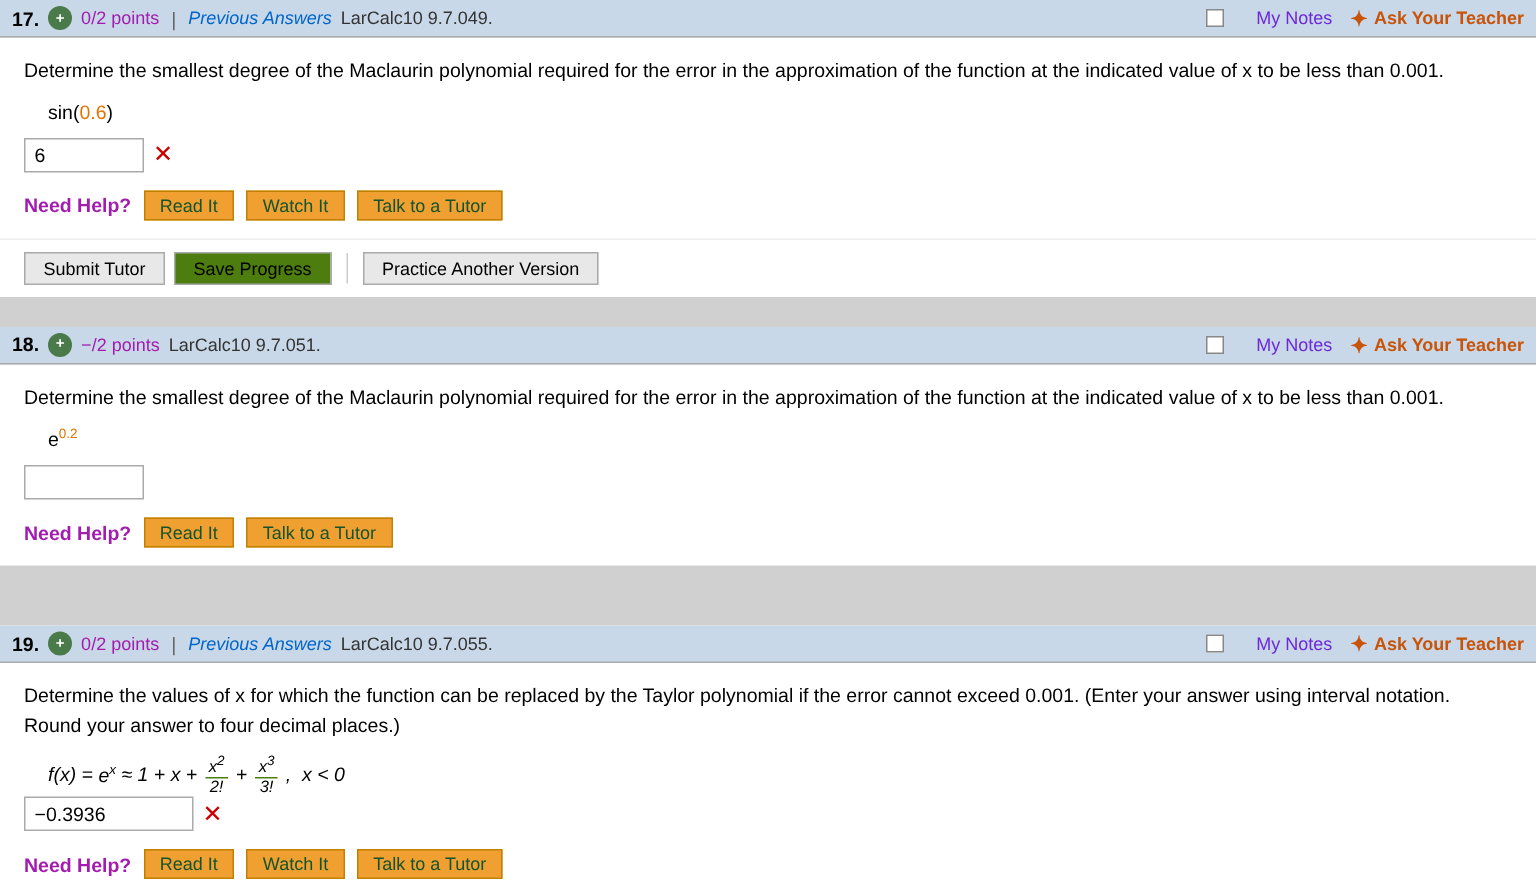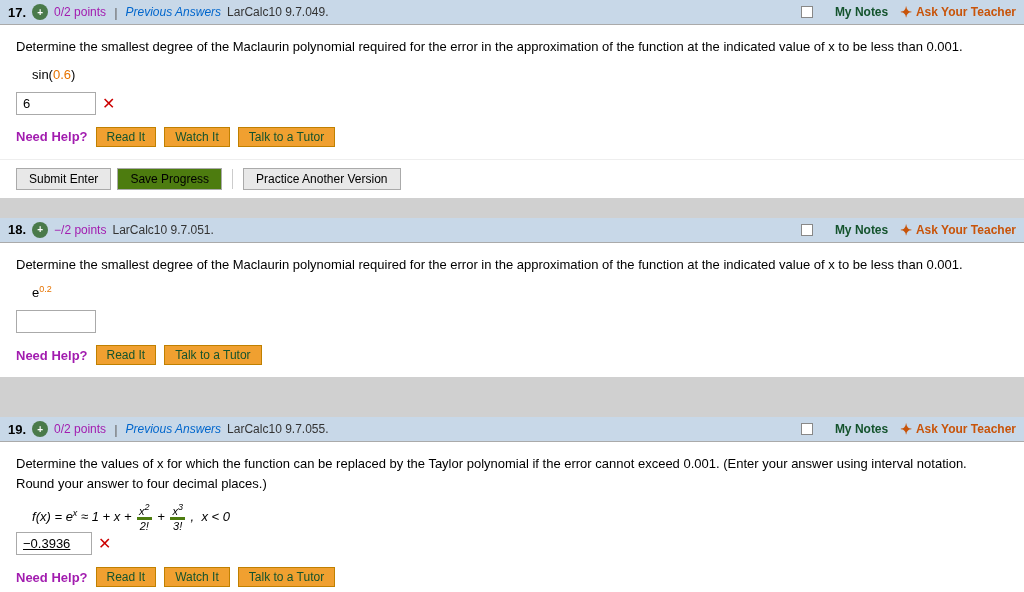--- a/index.html
+++ b/index.html
@@ -69,23 +69,22 @@
       display: flex;
       align-items: center;
       gap: 12px;
     }
 
     .my-notes-btn {
       display: flex;
       align-items: center;
       gap: 22px;
       font-size: 12px;
-      color: #14532d;
-      cursor: pointer;
-      font-weight: bold;
+      color: #6d28d9;
+      cursor: pointer;
     }
 
     .checkbox-icon {
       width: 12px;
       height: 12px;
       border: 1px solid #888;
       background: #fff;
       display: inline-block;
     }
 
@@ -205,21 +204,21 @@
       display: inline-flex;
       flex-direction: column;
       align-items: center;
       vertical-align: middle;
       font-size: 11px;
       line-height: 1.1;
       margin: 0 2px;
     }
 
     .fraction-num {
-      border-bottom: 3px solid #4d7c0f;
+      border-bottom: 1px solid #4d7c0f;
       padding: 0 2px;
     }
 
     .fraction-den {
       padding: 0 2px;
     }
 
     sup {
       font-size: 9px;
       vertical-align: super;
@@ -271,21 +270,21 @@
       <span class="wrong-icon">✕</span>
     </div>
     <div class="need-help">
       <span class="need-help-label">Need Help?</span>
       <button class="help-btn">Read It</button>
       <button class="help-btn">Watch It</button>
       <button class="help-btn">Talk to a Tutor</button>
     </div>
   </div>
   <div class="submit-row">
-    <button class="submit-btn">Submit Enter</button>
+    <button class="submit-btn">Submit Tutor</button>
     <button class="save-btn">Save Progress</button>
     <div class="divider-line"></div>
     <button class="practice-btn">Practice Another Version</button>
   </div>
 </div>
 
 <div class="problem-spacer"></div>
 
 <div class="problem-block">
   <div class="problem-header">
@@ -355,21 +354,21 @@
         <span class="fraction-den">2!</span>
       </span>
       +
       <span class="fraction">
         <span class="fraction-num"><span style="font-style:italic;">x</span><sup>3</sup></span>
         <span class="fraction-den">3!</span>
       </span>
       , &nbsp;<span style="font-style:italic;">x</span> &lt; 0
     </div>
     <div style="display:flex;align-items:center;margin-bottom:8px;">
-      <input class="answer-input" value="−0.3936" type="text" style="width: 76px; text-decoration: underline;">
+      <input class="answer-input" value="−0.3936" type="text" style="width: 113px;">
       <span class="wrong-icon">✕</span>
     </div>
     <div class="need-help">
       <span class="need-help-label">Need Help?</span>
       <button class="help-btn">Read It</button>
       <button class="help-btn">Watch It</button>
       <button class="help-btn">Talk to a Tutor</button>
     </div>
   </div>
 </div>

